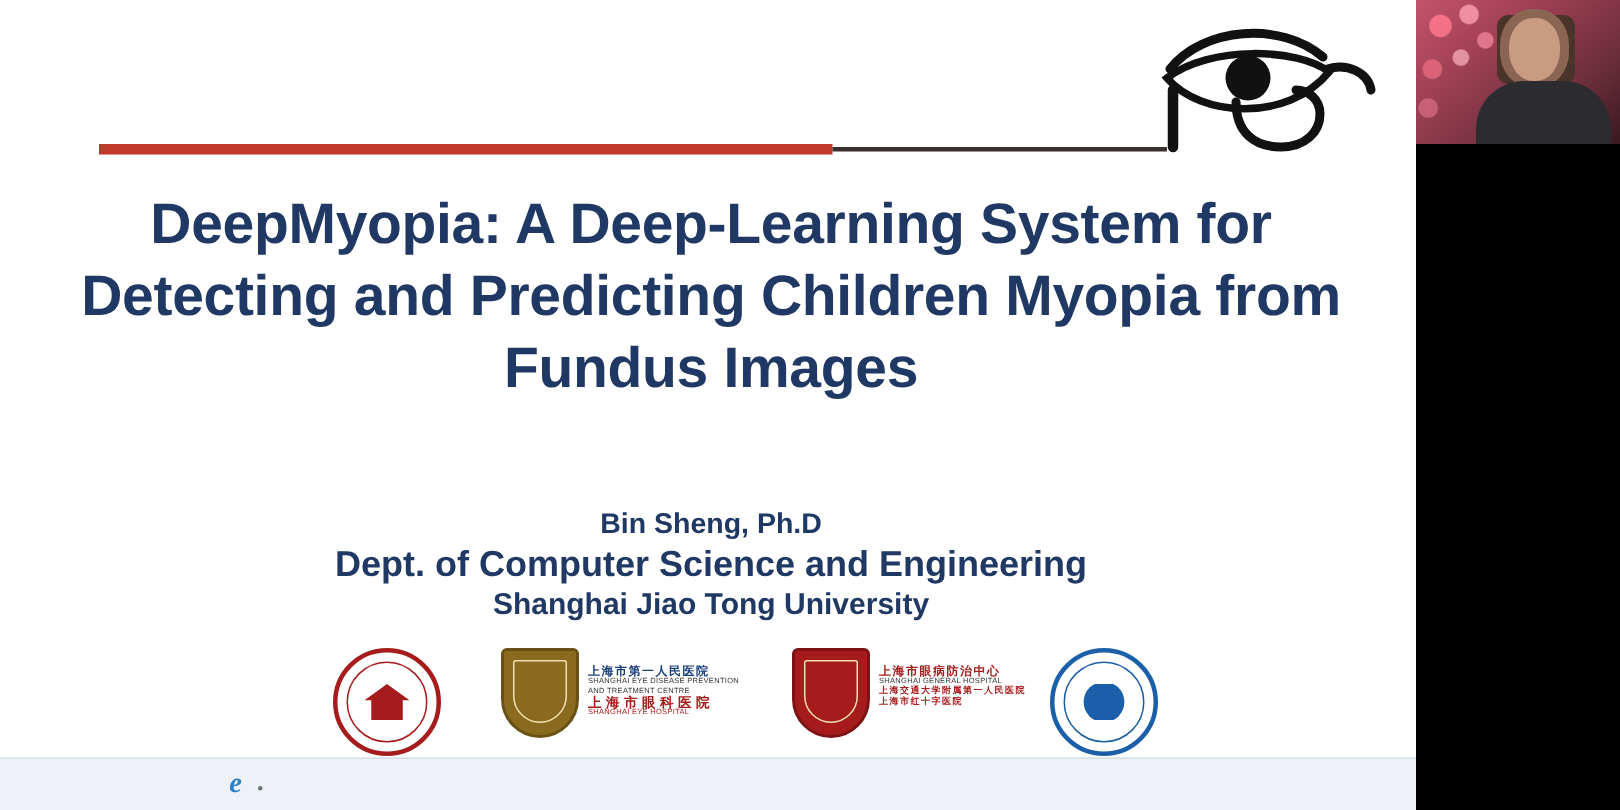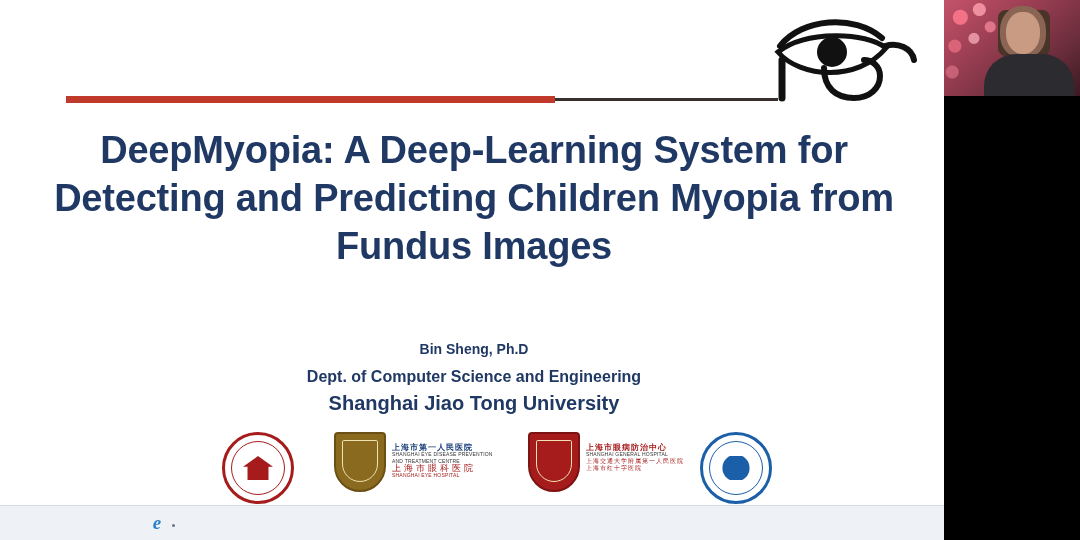--- a/index.html
+++ b/index.html
@@ -80,22 +80,22 @@
     position: absolute;
     left: 34px;
     top: 336px;
     width: 880px;
     text-align: center;
     color: #1f3864;
     font-weight: bold;
     line-height: 27px;
     font-size: 20px;
   }
-  .presenter .line1 { font-size: 14px; }
-  .presenter .line2 { font-size: 16px; }
+  .presenter .line1 { font-size: 19px; }
+  .presenter .line2 { font-size: 24px; }
   .presenter .line3 { font-size: 20px; }
 
   
   .logos {
     position: absolute;
     left: 200px;
     top: 432px;
     width: 600px;
     height: 84px;
   }
@@ -172,21 +172,21 @@
     letter-spacing: 1px;
   }
   .logo-text .l-en {
     font-size: 5px;
     color: #333;
     letter-spacing: 0.2px;
   }
   .logo-text .l-cn2 {
     font-size: 9px;
     color: #a61c1c;
-    font-weight: normal;
+    font-weight: bold;
     letter-spacing: 3px;
   }
   .logo-text .l-en2 {
     font-size: 5px;
     color: #a61c1c;
     letter-spacing: 0.2px;
   }
 
   
   .taskbar {

